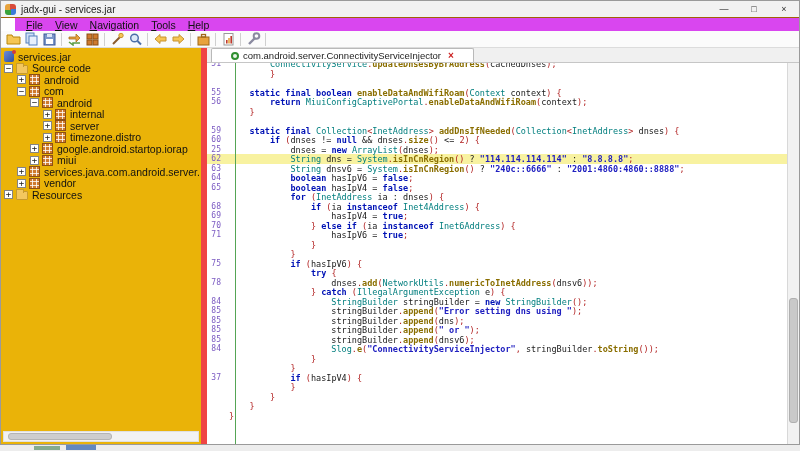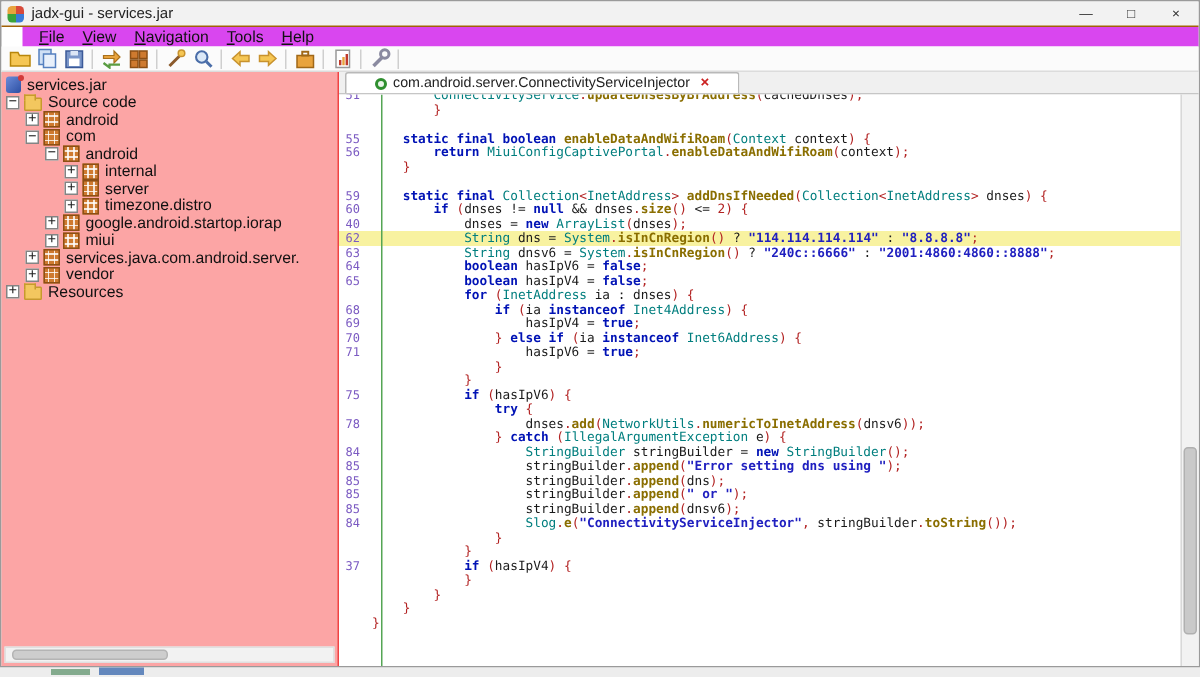--- a/index.html
+++ b/index.html
@@ -25,21 +25,21 @@
   .menu-item u { text-decoration:underline; }
 
   
   .toolbar { height:17px; background:#fbfbfb; border-bottom:1px solid #dcdcdc;
              display:flex; align-items:center; padding-left:3px; flex:none; }
   .tbtn { width:18px; height:16px; display:flex; align-items:center; justify-content:center; }
   .tsep { width:1px; height:13px; background:#cfcfcf; margin:0 3px; }
 
   
   .main { flex:1; display:flex; min-height:0; }
-  .treepanel { width:225px; flex:none; background:#fca5a5; border-right:1px solid #ef4444;
+  .treepanel { width:206px; flex:none; background:#eab308; border-right:6px solid #ef4444;
                position:relative; overflow:hidden; }
   .tree { padding-top:3px; }
   .tree-row { height:11.5px; display:flex; align-items:center; white-space:nowrap;
               font-size:10.5px; color:#111; }
   .handle { width:9px; height:9px; border:1px solid #848484; background:#fff; flex:none;
             font-size:9px; line-height:6px; text-align:center; color:#222; margin-right:3px;
             font-family:"DejaVu Sans Mono", monospace; }
   .ti { display:inline-block; width:12px; height:11px; margin-right:4px; position:relative; flex:none; }
   .ti-jar { width:10px; height:11px; background:linear-gradient(135deg,#6c8cd9,#2c4fa3); border-radius:2px; }
   .ti-jar::after { content:""; position:absolute; right:-2px; top:-1px; width:4px; height:4px;
@@ -344,21 +344,21 @@
               </div>
               <div class="crow">
                 <span class="gut">59</span>
                 <span class="cln">    <span class="tok-k">static final </span><span class="tok-t">Collection</span><span class="tok-p">&lt;</span><span class="tok-t">InetAddress</span><span class="tok-p">&gt; </span><span class="tok-m">addDnsIfNeeded</span><span class="tok-p">(</span><span class="tok-t">Collection</span><span class="tok-p">&lt;</span><span class="tok-t">InetAddress</span><span class="tok-p">&gt; </span><span class="tok-v">dnses</span><span class="tok-p">) {</span></span>
               </div>
               <div class="crow">
                 <span class="gut">60</span>
                 <span class="cln">        <span class="tok-k">if </span><span class="tok-p">(</span><span class="tok-v">dnses </span><span class="tok-o">!= </span><span class="tok-k">null </span><span class="tok-o">&amp;&amp; </span><span class="tok-v">dnses</span><span class="tok-p">.</span><span class="tok-m">size</span><span class="tok-p">() </span><span class="tok-o">&lt;= </span><span class="tok-n">2</span><span class="tok-p">) {</span></span>
               </div>
               <div class="crow">
-                <span class="gut">40</span>
+                <span class="gut">25</span>
                 <span class="cln">            <span class="tok-v">dnses </span><span class="tok-o">= </span><span class="tok-k">new </span><span class="tok-t">ArrayList</span><span class="tok-p">(</span><span class="tok-v">dnses</span><span class="tok-p">);</span></span>
               </div>
               <div class="crow hl">
                 <span class="gut">62</span>
                 <span class="cln">            <span class="tok-t">String </span><span class="tok-v">dns </span><span class="tok-o">= </span><span class="tok-t">System</span><span class="tok-p">.</span><span class="tok-m">isInCnRegion</span><span class="tok-p">() </span><span class="tok-o">? </span><span class="tok-s">"114.114.114.114" </span><span class="tok-o">: </span><span class="tok-s">"8.8.8.8"</span><span class="tok-p">;</span></span>
               </div>
               <div class="crow">
                 <span class="gut">63</span>
                 <span class="cln">            <span class="tok-t">String </span><span class="tok-v">dnsv6 </span><span class="tok-o">= </span><span class="tok-t">System</span><span class="tok-p">.</span><span class="tok-m">isInCnRegion</span><span class="tok-p">() </span><span class="tok-o">? </span><span class="tok-s">"240c::6666" </span><span class="tok-o">: </span><span class="tok-s">"2001:4860:4860::8888"</span><span class="tok-p">;</span></span>
               </div>

